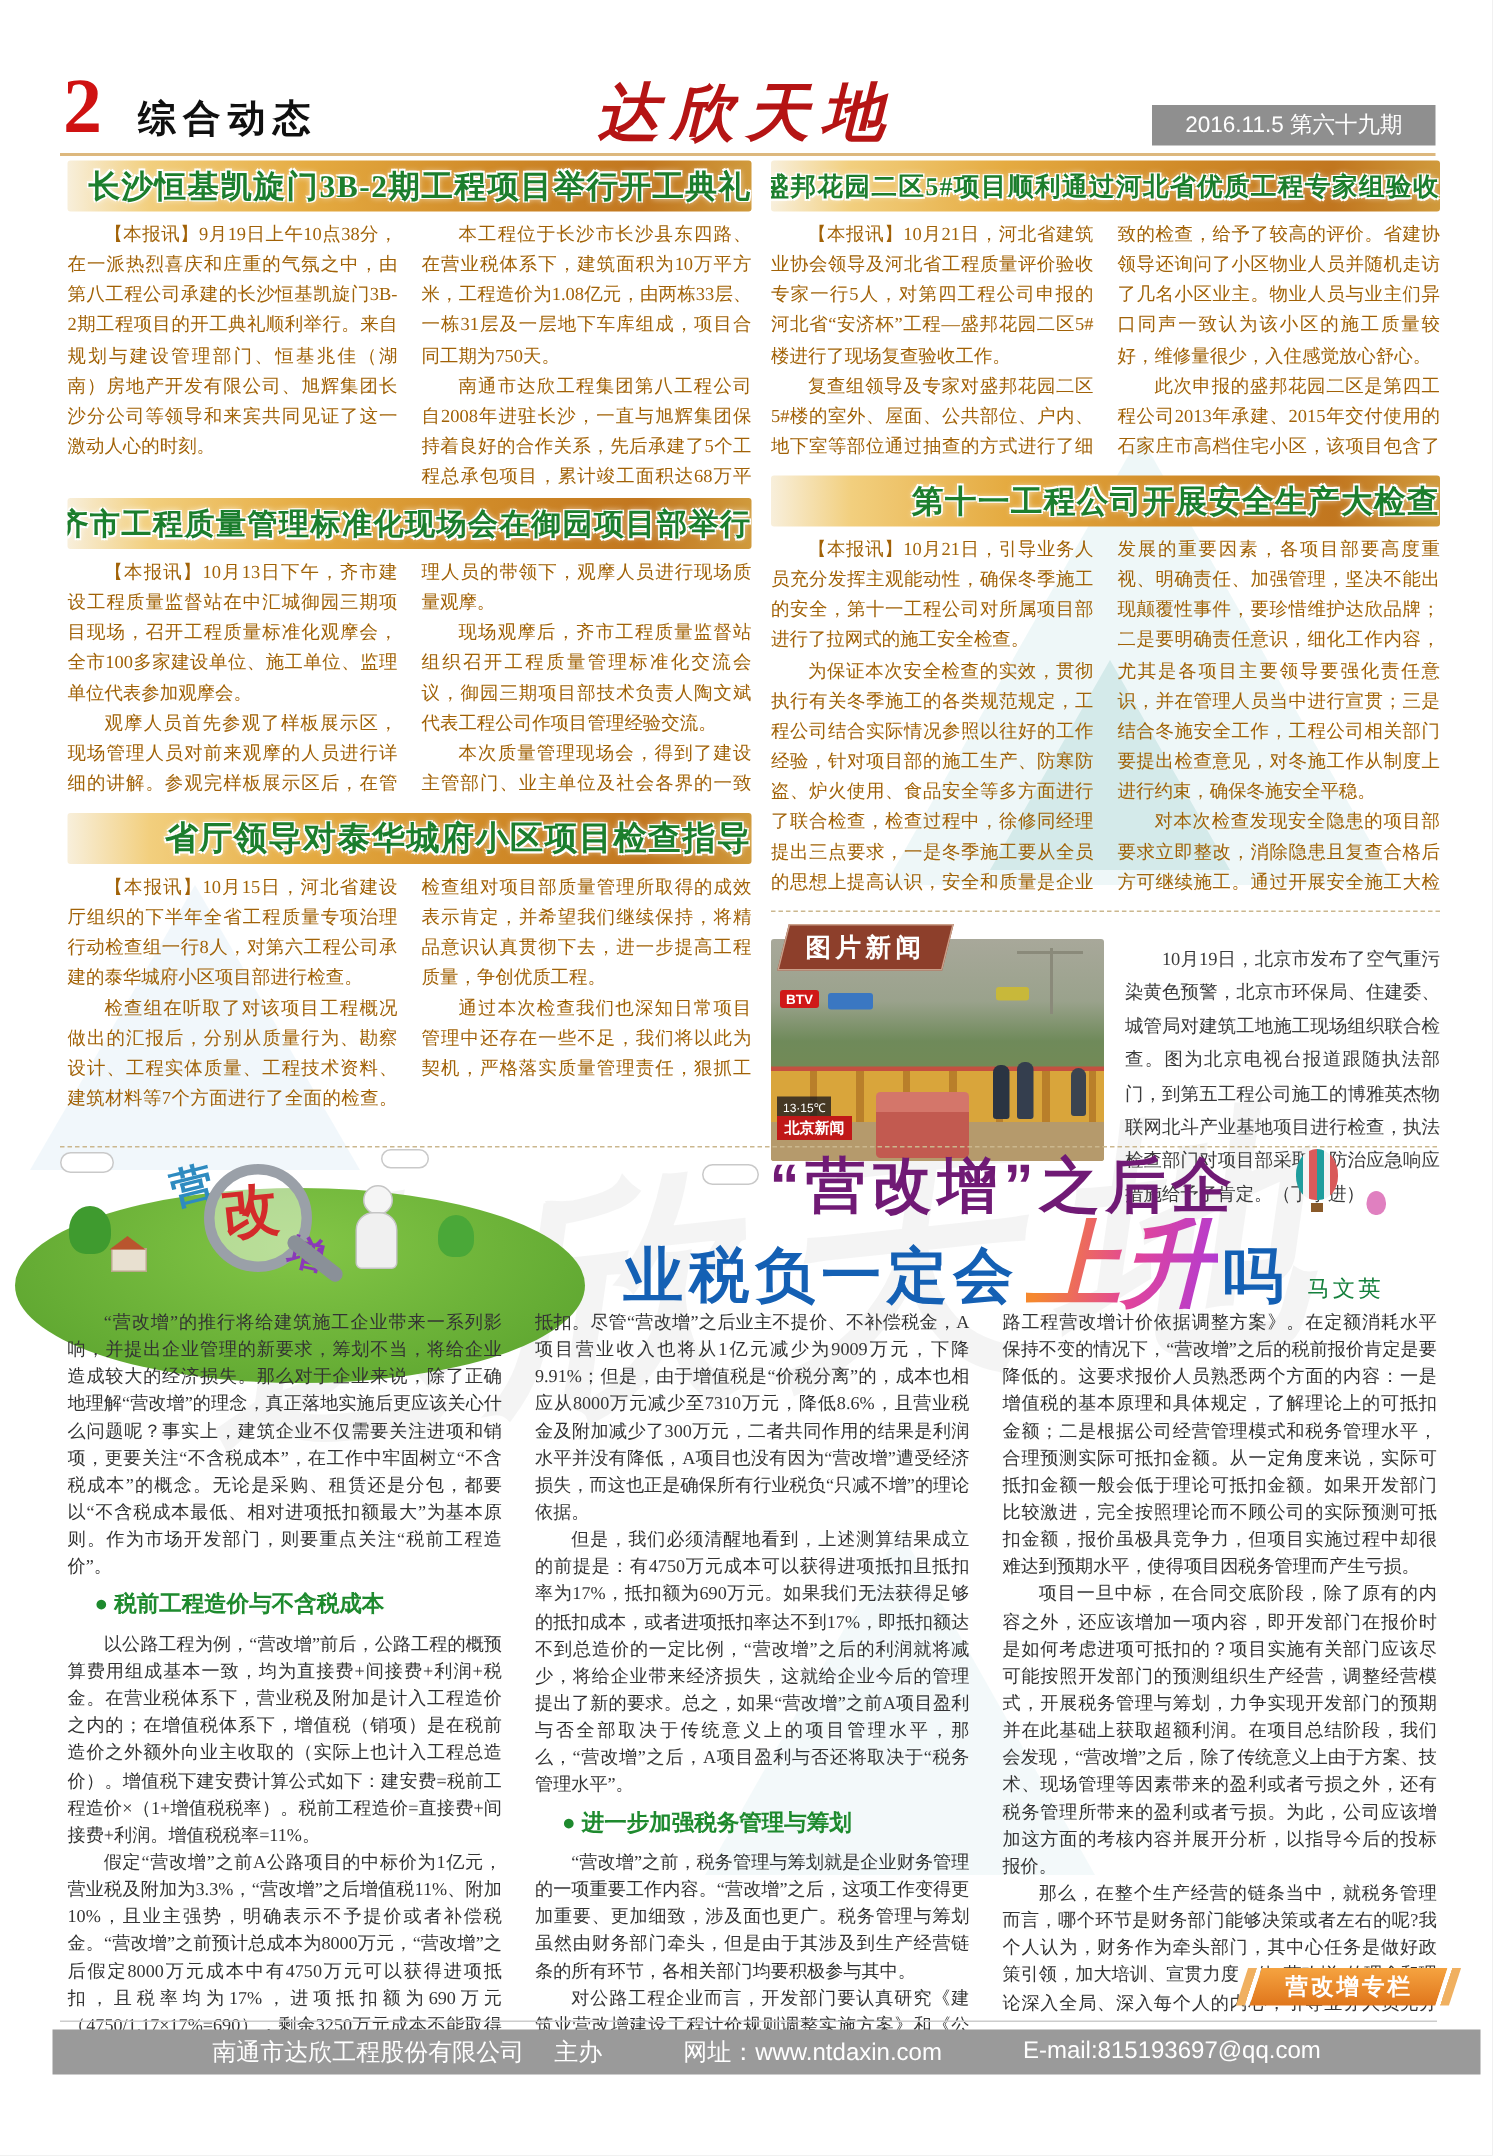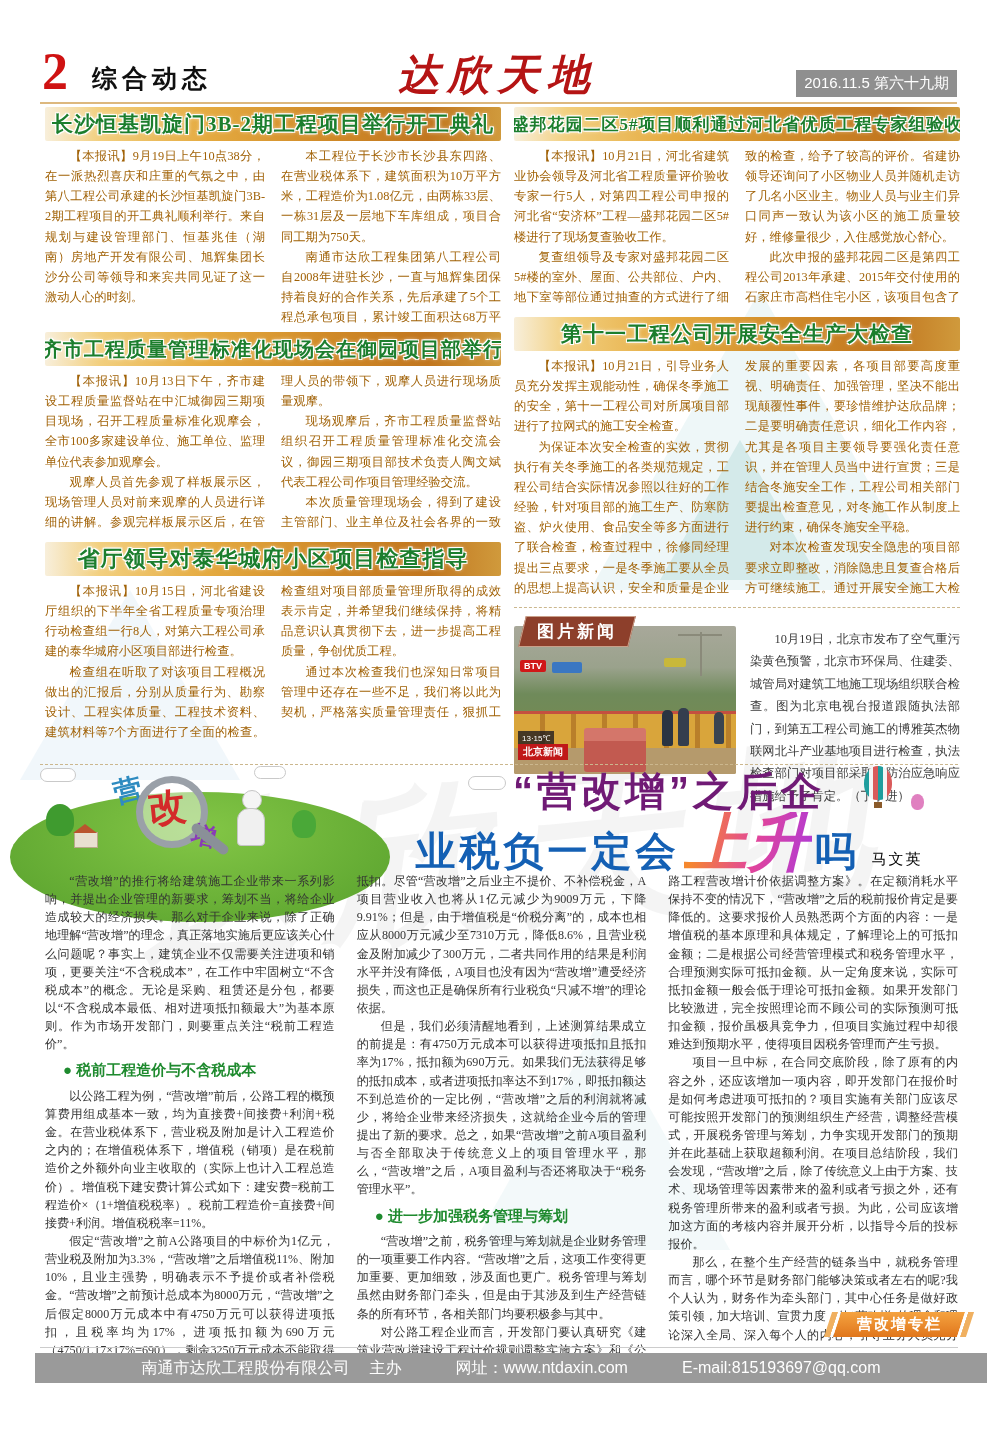--- a/index.html
+++ b/index.html
@@ -14,25 +14,25 @@
   .tri1{top:290px;left:590px;border-left:170px solid transparent;border-right:170px solid transparent;border-bottom:300px solid rgba(90,175,190,0.10);}
   .tri2{top:440px;left:660px;border-left:80px solid transparent;border-right:80px solid transparent;border-bottom:140px solid rgba(40,150,140,0.13);}
   .tri3{top:590px;left:20px;border-left:110px solid transparent;border-right:110px solid transparent;border-bottom:190px solid rgba(120,180,220,0.10);}
   .tri4{top:1020px;left:470px;border-left:130px solid transparent;border-right:130px solid transparent;border-bottom:230px solid rgba(90,175,190,0.07);}
   
   .pagenum{top:46px;left:42px;font-size:52px;line-height:1;font-weight:bold;color:#cf1212;}
   .section-title{top:62px;left:92px;font-size:25px;font-weight:bold;letter-spacing:5px;color:#101010;
                  font-family:"Liberation Sans",sans-serif;}
   .masthead{top:52px;left:0;right:0;text-align:center;font-size:42px;line-height:1.1;font-weight:bold;
             font-style:italic;color:#b51414;letter-spacing:8px;font-family:"DejaVu Serif",serif;}
-  .issue{top:70px;right:38px;background:#8f8f8f;color:#fff;font-size:15px;padding:4px 8px;
+  .issue{top:70px;right:38px;background:#8f8f8f;color:#fff;font-size:15px;padding:4px 22px;
          font-family:"Liberation Sans",sans-serif;}
   .header-rule{top:102px;left:40px;width:917px;height:2px;background:#ddb87e;}
   
-  .banner{height:34px;display:flex;align-items:center;justify-content:center;
+  .banner{height:34px;display:flex;align-items:center;justify-content:flex-end;
           background:linear-gradient(90deg,#f8efdb 0%,#f2cf7e 12%,#e5ab41 35%,#d08a28 62%,#c1761f 84%,#d09a3c 100%);
           border-radius:2px;overflow:hidden;}
   .banner span{font-weight:bold;color:#1c7e2d;letter-spacing:1px;white-space:nowrap;
                text-shadow:-1px -1px 0 #fff,1px -1px 0 #fff,-1px 1px 0 #fff,1px 1px 0 #fff,0 0 4px #fff;}
   .fs17{font-size:17px;} .fs20{font-size:20px;} .fs21{font-size:21px;} .fs22{font-size:22px;}
   
   .art-body{column-count:2;column-gap:16px;font-size:12.3px;line-height:1.64;color:#a16207;
             text-align:justify;overflow:hidden;}
   .art-body p{margin:0;text-indent:2em;}
   .dash{border-top:1px dashed #cbb78e;height:0;}
@@ -91,21 +91,21 @@
   .balloonA:after{content:"";position:absolute;bottom:-8px;left:10px;width:8px;height:6px;background:#8a5a2a;}
   .balloonB{position:absolute;right:34px;top:26px;width:13px;height:16px;border-radius:50% 50% 45% 45%;background:#e080c0;}
   .feat-title{position:absolute;left:340px;right:0;top:2px;text-align:center;
               font-family:"Liberation Sans",sans-serif;}
   .ft1{font-size:40px;font-weight:bold;color:#701a75;letter-spacing:4px;line-height:1.05;}
   .ft-row{display:flex;align-items:flex-end;justify-content:center;margin-top:0;}
   .ft2{font-size:40px;font-weight:bold;color:#1460b4;letter-spacing:4px;line-height:1.1;}
   .ft-rise{font-size:64px;font-weight:bold;font-style:italic;line-height:0.95;margin:0 4px;
            background:linear-gradient(100deg,#f5882e 10%,#e2459a 55%,#b43bd0 95%);
            -webkit-background-clip:text;background-clip:text;color:transparent;text-align:right;}
-  .ft-author{font-size:15px;color:#000000;margin-left:12px;padding-bottom:4px;letter-spacing:2px;}
+  .ft-author{font-size:15px;color:#15803d;margin-left:12px;padding-bottom:4px;letter-spacing:2px;}
   
   .feat-body{top:872px;left:45px;width:913px;height:500px;column-count:3;column-gap:22px;
              font-size:12.1px;line-height:1.5;color:#333;text-align:justify;overflow:hidden;}
   .feat-body p{margin:0;text-indent:2em;}
   .feat-h{font-size:15px;font-weight:bold;color:#1e8a2e;margin:6px 0 5px 1.2em;text-indent:0;
           font-family:"Liberation Sans",sans-serif;}
   .feat-h:before{content:"● ";}
   .col-badge{top:1312px;left:834px;width:124px;height:25px;background:linear-gradient(180deg,#f5a340,#e0761c);
              display:flex;align-items:center;justify-content:center;transform:skewX(-18deg);
              border-left:3px solid #fff;border-right:3px solid #fff;box-shadow:-6px 0 0 #f0b060,6px 0 0 #f0b060;}

